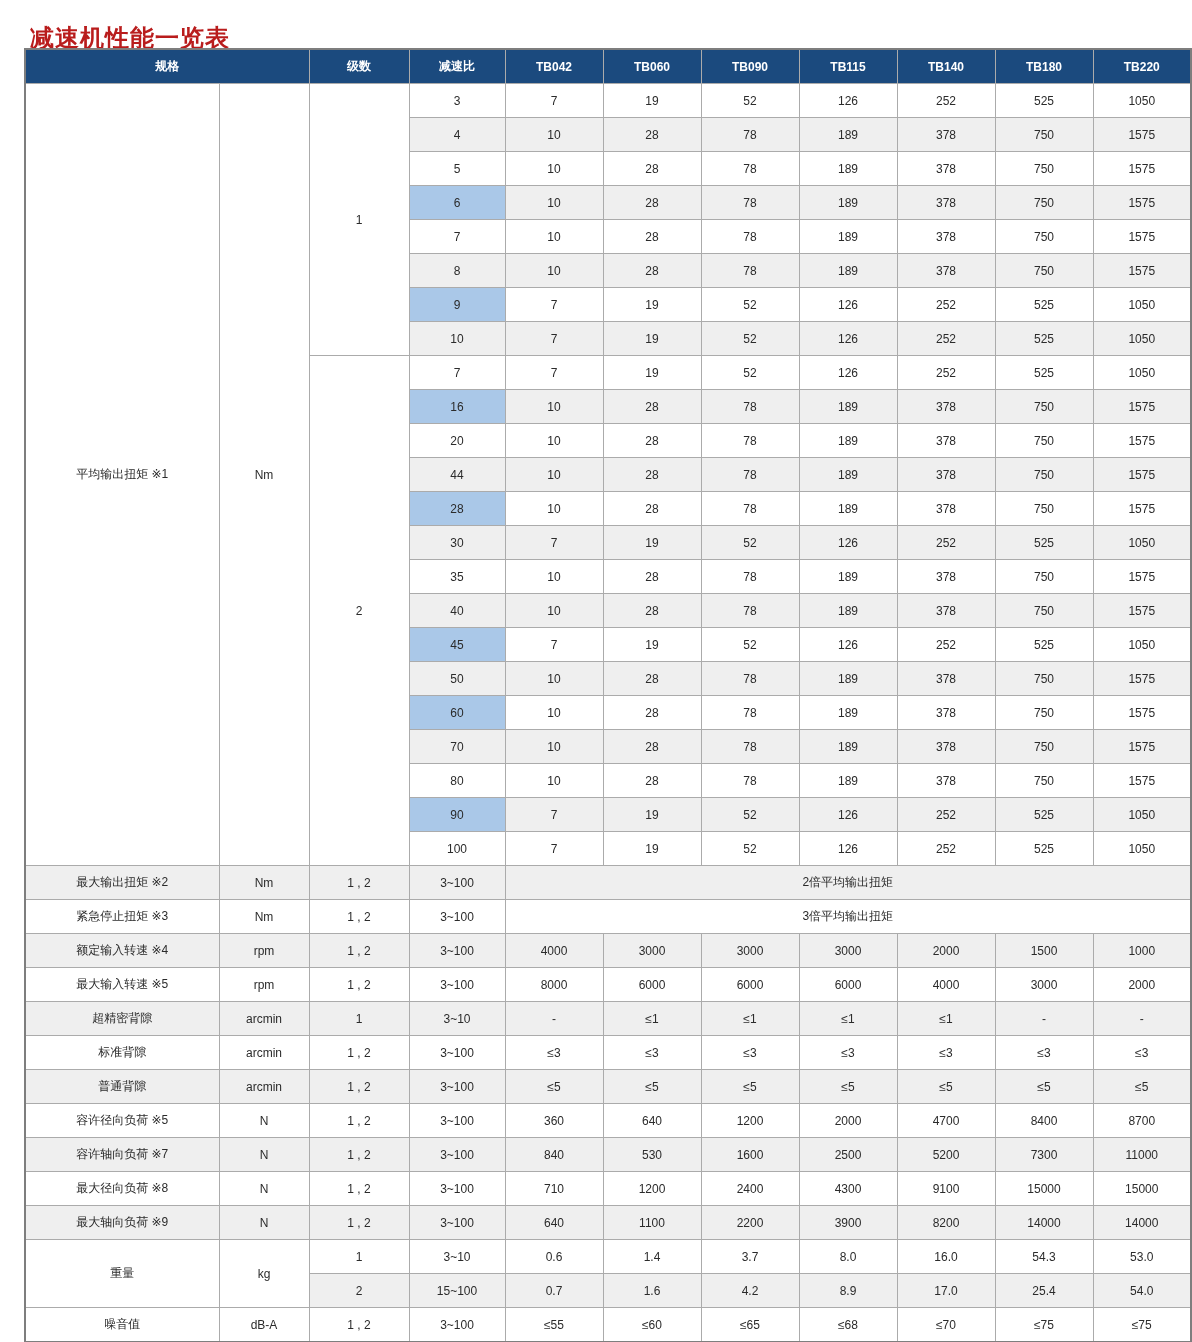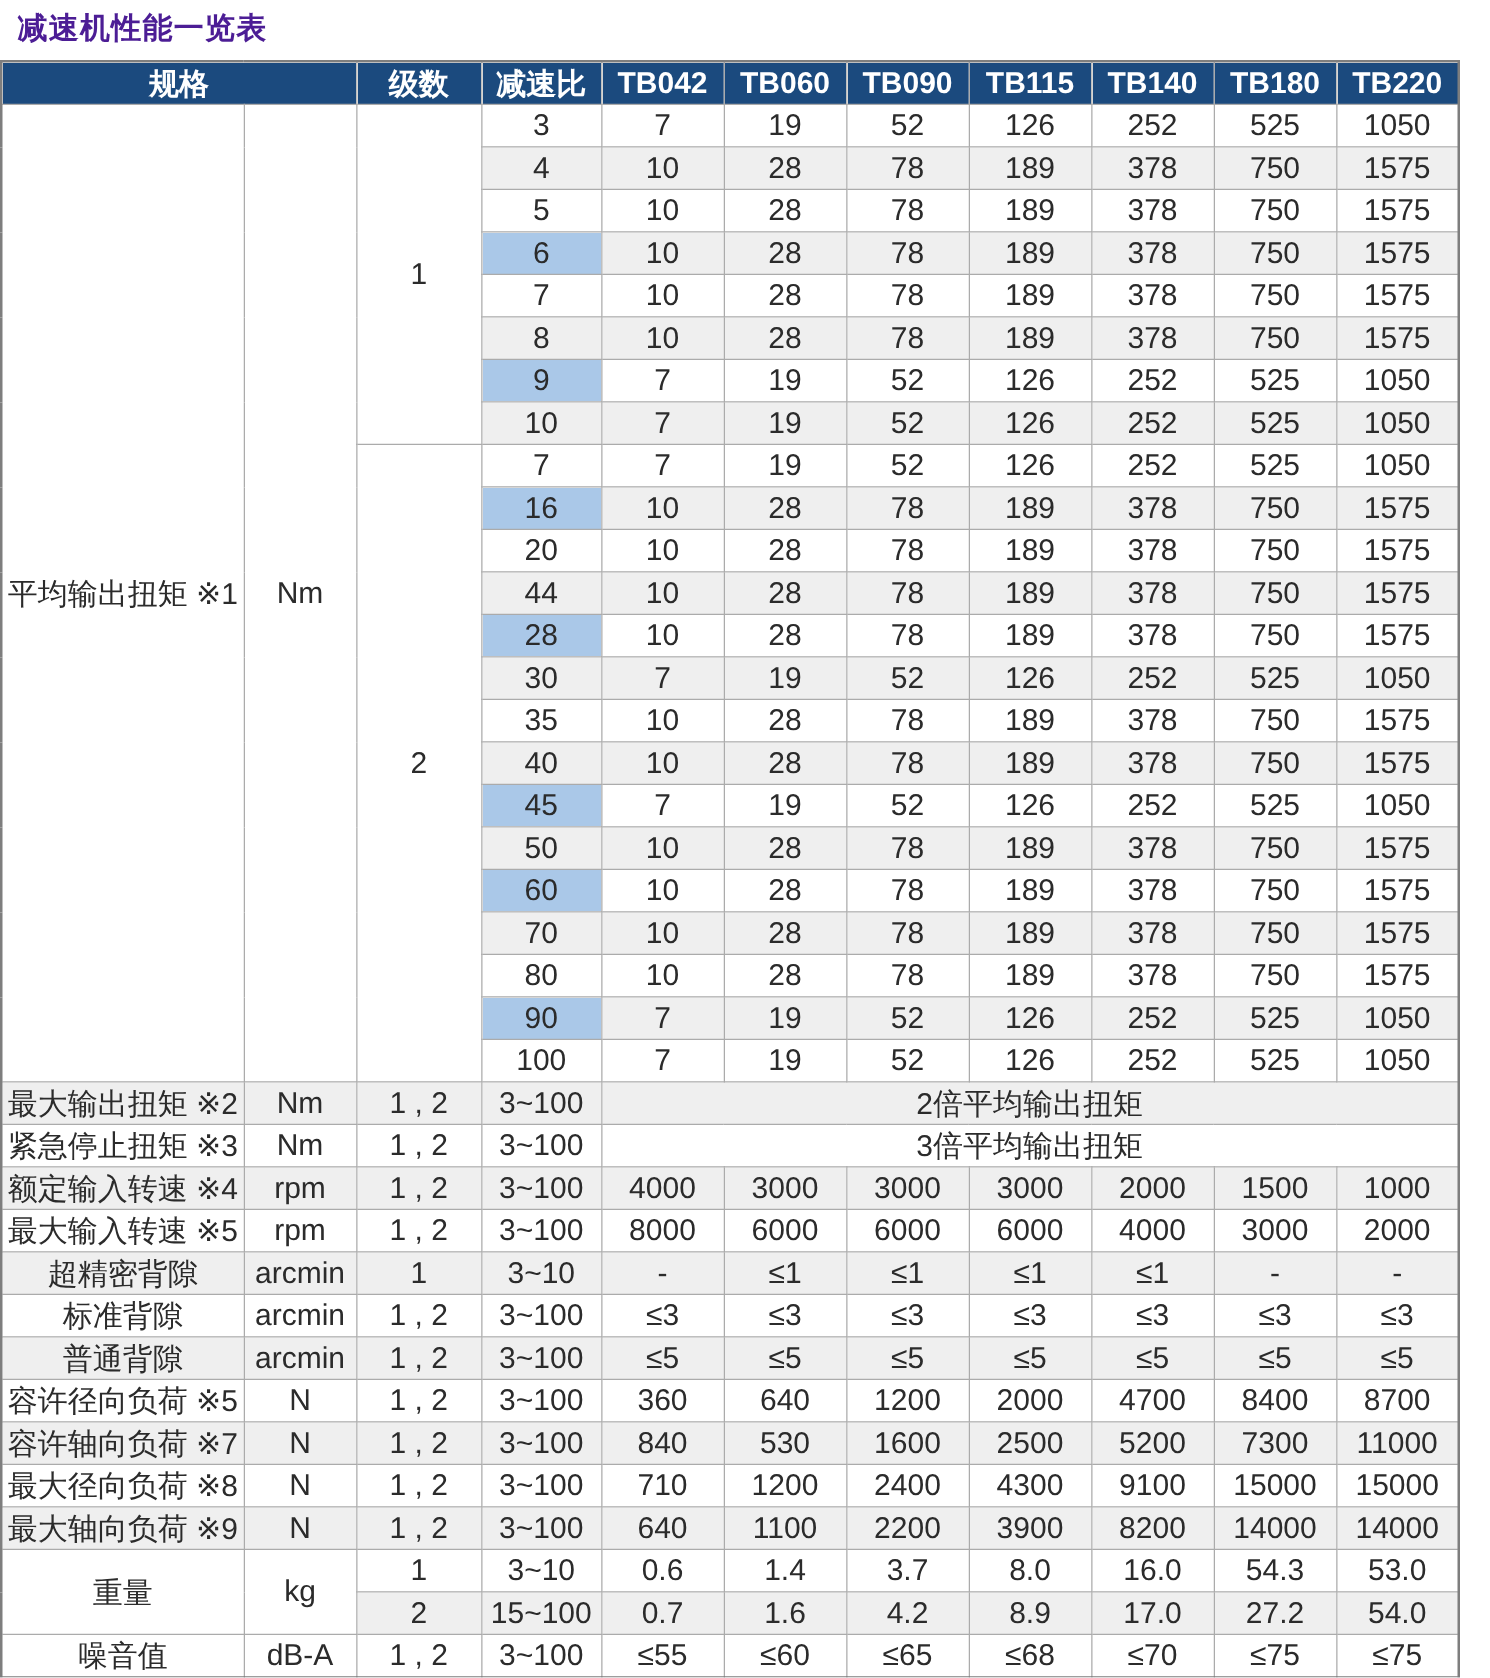--- a/index.html
+++ b/index.html
@@ -3,30 +3,30 @@
 <meta charset="utf-8">
 <style>
   html, body { margin:0; padding:0; background:#ffffff; }
   .page {
     position:relative; width:1192px; height:1342px;
     background:#ffffff; overflow:hidden;
     font-family:"Liberation Sans","DejaVu Sans",sans-serif;
     color:#2b2b2b;
   }
   .title {
-    position:absolute; left:14px; top:6px; margin:0;
-    font-size:24px; font-weight:bold; color:#4c1d95;
+    position:absolute; left:14px; top:6px; margin:16px;
+    font-size:24px; font-weight:bold; color:#b91c1c;
     letter-spacing:1px;
   }
   table.perf {
-    position:absolute; left:0; top:48px;
+    position:absolute; left:24px; top:48px;
     width:1165px; table-layout:fixed;
     border-collapse:collapse;
     border:2px solid #7e7e7e;
-    font-size:24px;
+    font-size:12px;
   }
   table.perf td {
     border:1px solid #ababab;
     height:33px; padding:0 2px;
     text-align:center; vertical-align:middle;
     background:#ffffff;
     overflow:hidden; white-space:nowrap;
   }
   thead td {
     background:var(--header-bg,#1b4a7e) !important;
@@ -453,21 +453,21 @@
           <td>53.0</td>
         </tr>
         <tr class="zebra">
           <td>2</td>
           <td>15~100</td>
           <td>0.7</td>
           <td>1.6</td>
           <td>4.2</td>
           <td>8.9</td>
           <td>17.0</td>
-          <td>27.2</td>
+          <td>25.4</td>
           <td>54.0</td>
         </tr>
         <tr>
           <td>噪音值</td>
           <td>dB-A</td>
           <td>1 , 2</td>
           <td>3~100</td>
           <td>≤55</td>
           <td>≤60</td>
           <td>≤65</td>

